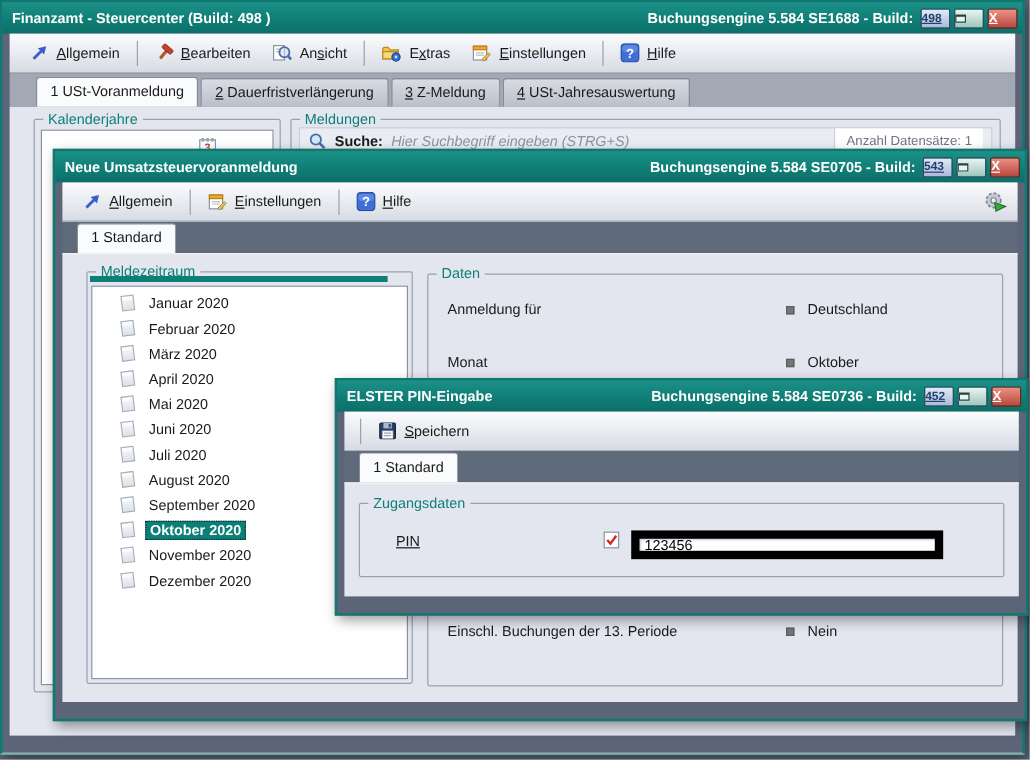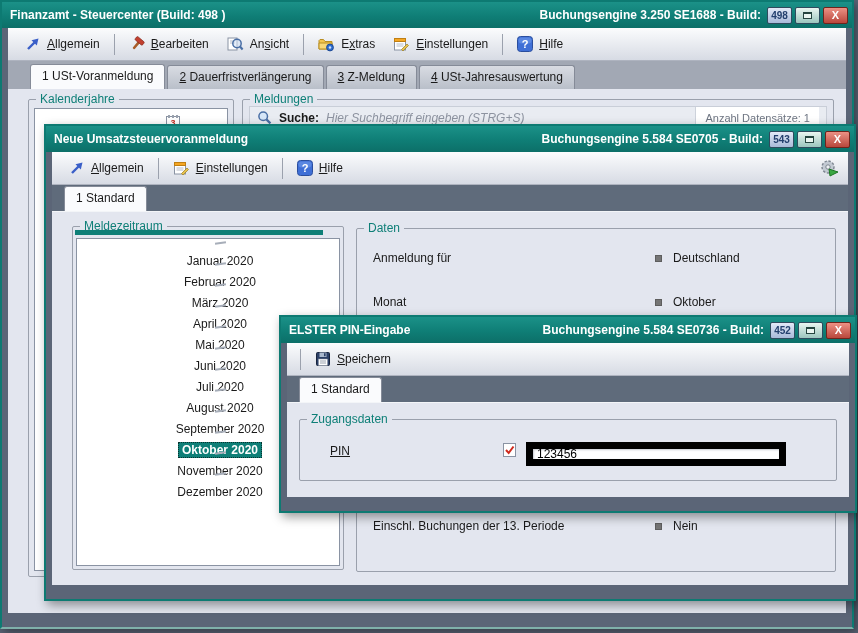--- a/index.html
+++ b/index.html
@@ -5,21 +5,21 @@
   * { box-sizing: border-box; margin: 0; padding: 0; }
   html,body { width:858px; height:633px; overflow:hidden; }
   body { font-family:"Liberation Sans", sans-serif; font-size:12px; color:#1a1a1a; background:#5b6577; position:relative; }
 
   
   .window { position:absolute; border:2px solid #0d7a72; background:#5b6577; box-shadow:3px 4px 10px rgba(0,0,0,.4); }
   .titlebar { height:26px; background:linear-gradient(180deg,#1b9188 0%,#0f7e76 55%,#0c6f68 100%); display:flex; align-items:center; padding:0 4px 0 8px; color:#fff; font-weight:bold; white-space:nowrap; }
   .titlebar .t-left { flex:1; overflow:hidden; text-overflow:clip; }
   .titlebar .t-right { display:flex; align-items:center; gap:4px; }
   .win-btns { display:flex; gap:3px; margin-left:2px; }
-  .wbtn { width:25px; height:17px; border:1px solid #2f4b5e; border-radius:2px; display:flex; align-items:center; justify-content:center; font-size:10px; cursor:default; }
+  .wbtn { width:25px; height:17px; border:1px solid #2f4b5e; border-radius:2px; display:flex; align-items:center; justify-content:flex-start; font-size:10px; cursor:default;text-decoration:underline; }
   .wbtn.digits { background:linear-gradient(#e2e9f7,#a9bad9); color:#24406e; font-weight:bold; overflow:hidden; }
   .wbtn.restore { background:linear-gradient(#e9f5f0,#9cc6be); }
   .wbtn.restore .box { width:9px; height:7px; border:1px solid #24443f; border-top-width:2px; background:#e9f5f0; }
   .wbtn.close { background:linear-gradient(#ec9184,#b9473c); border-color:#6e241c; color:#fff; font-weight:bold; font-size:11px; }
 
   .win-inner { position:absolute; top:26px; left:6px; right:6px; bottom:14px; display:flex; flex-direction:column; }
 
   
   .toolbar { height:33px; flex:0 0 33px; background:linear-gradient(#fbfcfd,#d7dbe4); border-bottom:1px solid #aeb3bf; display:flex; align-items:center; padding:0 8px; }
   .tbi { display:flex; align-items:center; gap:6px; padding:4px 9px; border-radius:2px; cursor:default; }
@@ -47,42 +47,42 @@
   .year-val { border:1px dotted #555; padding:0 3px; }
   .searchrow { position:absolute; top:6px; left:6px; right:6px; height:23px; background:#e9ecf2; border:1px solid #c9ced8; display:flex; align-items:center; gap:7px; padding:0 7px; }
   .s-label { font-weight:bold; }
   .s-ph { font-style:italic; color:#8d93a0; }
   .s-count { margin-left:auto; background:#ffffff; border-left:1px solid #cdd2db; padding:3px 9px; color:#6e7582; font-size:11px; align-self:stretch; display:flex; align-items:center; }
 
   
   #modal1 { left:44px; top:124px; width:812px; height:477px; z-index:10; }
   .mz-bar { position:absolute; top:3px; left:2px; right:20px; height:5px; background:#0e7f77; }
   .mz-list { position:absolute; top:11px; left:3px; right:3px; bottom:3px; background:#fff; border:1px solid #8a93a3; padding-top:3px; }
-  .mrow { display:flex; align-items:center; gap:9px; height:21px; padding-left:24px; cursor:default;flex-direction:column; }
+  .mrow { display:flex; align-items:center; gap:9px; height:21px; padding-left:24px; cursor:default; }
   .doc-icon { width:11px; height:13px; background:linear-gradient(#f7f9fb,#dde2e8); border:1px solid #a7aeb9; transform:rotate(-7deg); box-shadow:inset 0 3px 0 rgba(255,255,255,.7); }
   .mlabel { padding:1px 3px; }
   .mlabel.sel { background:#0e7f77; color:#fff; font-weight:bold; border:1px dotted #06332f; padding:0 3px; }
   .drow { position:absolute; left:16px; right:8px; height:16px; }
   .dval { position:absolute; left:282px; top:0; display:flex; align-items:center; gap:11px; }
   .bullet { width:7px; height:7px; background:#757575; border:1px solid #5e5e5e; }
 
   
   #modal2 { left:279px; top:315px; width:578px; height:198px; z-index:20; }
   .pin-row { position:absolute; top:24px; left:30px; right:10px; display:flex; align-items:flex-end;text-decoration:underline; }
   .pin-input { position:absolute; left:196px; top:-2px; width:260px; height:24px; border:7px solid #000000; box-shadow:inset 1px 1px 2px rgba(90,100,120,.35); padding:1px 4px; font-family:"Liberation Sans",sans-serif; font-size:12px; background:#fff; }
   .pin-ok { position:absolute; left:172px; top:-2px; }
 </style>
 </head>
 <body>
 
 <div class="window" id="main">
   <div class="titlebar">
     <span class="t-left">Finanzamt - Steuercenter (Build: 498 )</span>
     <span class="t-right">
-      <span>Buchungsengine 3.250 SE1688 - Build:</span>
+      <span>Buchungsengine 5.584 SE1688 - Build:</span>
       <span class="win-btns">
         <span class="wbtn digits">
             <span>498</span>
           </span>
         <span class="wbtn restore">
             <span class="box"></span>
           </span>
         <span class="wbtn close">
             <span>X</span>
           </span>

